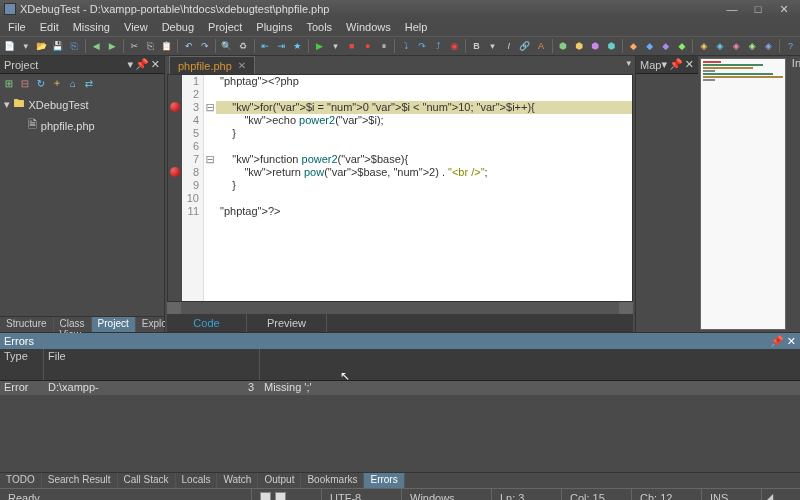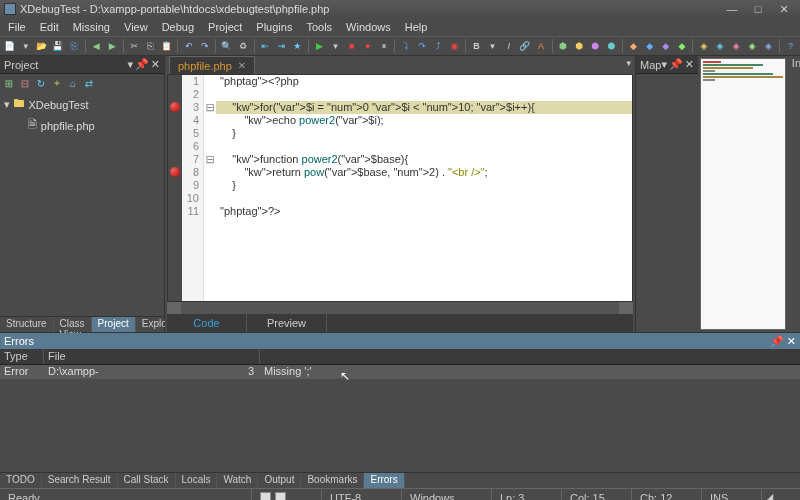--- a/index.html
+++ b/index.html
@@ -48,21 +48,21 @@
 .bottom-tabs-l span { padding: 1px 6px; color: #ccc; border-right: 1px solid #555; font-size: 10px; }
 .bottom-tabs-l span.active { background: #5a7a92; color: #fff; }
 .sidebar-right { width: 165px; background: #4a4a4a; border-left: 1px solid #333; display: flex; flex-direction: row; }
 .minimap { flex: 1; background: #f8f8f8; margin: 2px; border: 1px solid #666; padding: 2px; }
 .minimap-line { height: 2px; margin-bottom: 1px; }
 .right-tabs { height: 16px; display: flex; background: #4a4a4a; font-size: 10px; gap: 20px; }
 .right-tabs span { padding: 1px 4px; color: #ccc; border-right: 1px solid #555; }
 .right-tabs span.active { background: #5a7a92; }
 .errors-panel { height: 140px; background: #4a4a4a; border-top: 1px solid #333; display: flex; flex-direction: column; }
 .errors-panel .hdr { height: 16px; background: #5a7a92; color: #fff; padding: 0 4px; display: flex; align-items: center; justify-content: space-between; font-size: 10px; }
-.errors-panel .cols { height: 16px; background: #3a3a3a; display: flex; border-bottom: 1px solid #222; }
+.errors-panel .cols { height: 32px; background: #3a3a3a; display: flex; border-bottom: 1px solid #222; }
 .errors-panel .cols span { padding: 1px 4px; color: #ccc; border-right: 1px solid #555; }
 .errors-panel .row { height: 14px; display: flex; background: #5a5a5a; color: #ddd; font-size: 10px; }
 .errors-panel .row span { padding: 0 4px; }
 .errors-body { flex: 1; background: #4a4a4a; }
 .cursor-arrow { position: absolute; left: 340px; top: 369px; font-size: 12px; color: #fff; pointer-events: none; }
 .bottom-tabs { height: 16px; display: flex; background: #4a4a4a; border-top: 1px solid #333; }
 .bottom-tabs span { padding: 1px 6px; color: #ccc; border-right: 1px solid #555; font-size: 10px; }
 .bottom-tabs span.active { background: #5a7a92; color: #fff; }
 .statusbar { height: 18px; background: #4a4a4a; border-top: 1px solid #666; display: flex; align-items: center; color: #ccc; font-size: 10px; }
 .statusbar .cell { padding: 0 8px; border-right: 1px solid #666; height: 100%; display: flex; align-items: center; }

